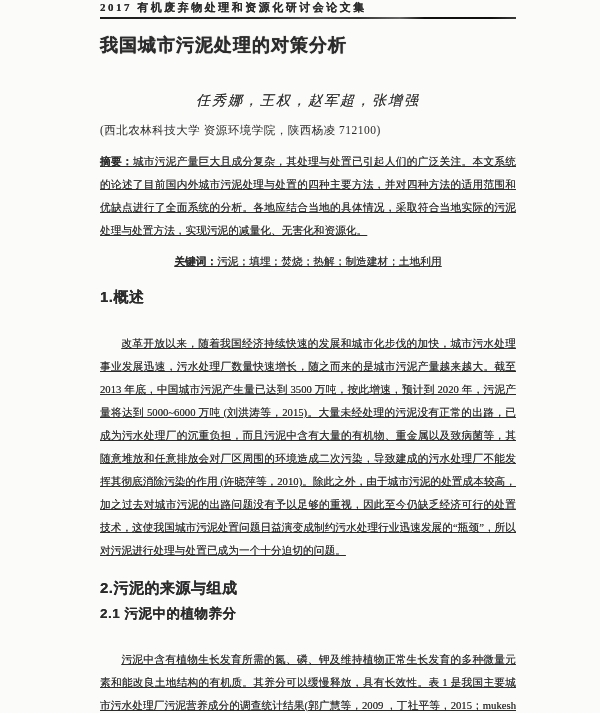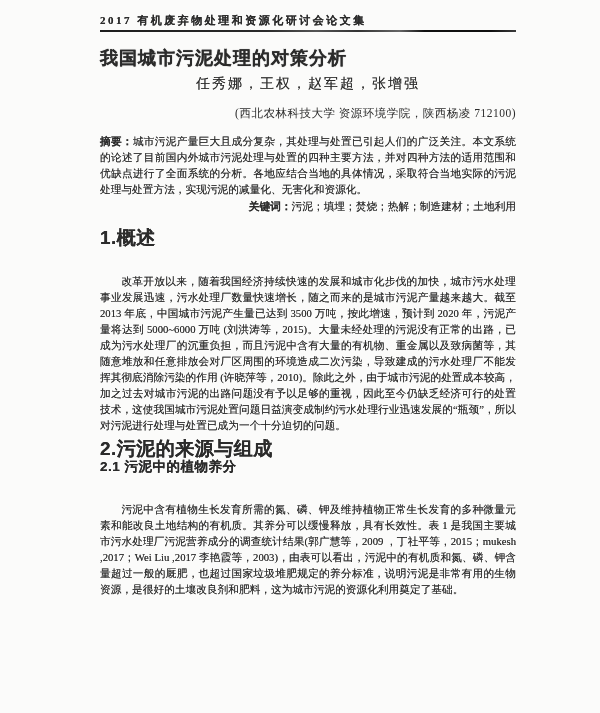--- a/index.html
+++ b/index.html
@@ -9,21 +9,21 @@
   html,body{margin:0;padding:0;}
   body{
     width:600px;height:713px;overflow:hidden;
     background:var(--paper);
     font-family:"Liberation Serif","DejaVu Serif",serif;
     color:var(--ink);
   }
   .page{
     box-sizing:border-box;
     width:600px;height:619px;
-    padding:14px 84px 0 100px;
+    padding:1px 84px 0 100px;
     background:var(--paper);
   }
   .running-header{
     font-family:"Liberation Serif","DejaVu Serif",serif;
     font-weight:bold;
     font-size:11px;
     line-height:13px;
     letter-spacing:2.5px;
     text-shadow:0 0 .4px rgba(30,30,30,.8);
     white-space:nowrap;
@@ -39,56 +39,58 @@
     margin:15px 0 0 0;
     font-size:18px;
     line-height:22px;
     font-weight:bold;
     text-align:left;
     letter-spacing:1px;
     font-family:"Liberation Sans","DejaVu Sans",sans-serif;
     text-shadow:0 0 .7px rgba(20,20,20,.9);
   }
   .authors{
-    margin-top:6px;
+    margin-top:36px;
     font-size:14px;
     line-height:18px;
     text-align:center;
     letter-spacing:2px;
     text-shadow:0 0 .4px rgba(40,40,40,.6);
+    font-style:italic;
   }
   .affiliation{
     margin-top:13px;
     font-size:11.5px;
     line-height:14px;
-    text-align:right;
+    text-align:left;
     letter-spacing:.5px;
   }
   p.abstract, p.keywords, p.body{
     margin:0;
     font-size:10.7px;
-    line-height:16px;
+    line-height:23px;
     text-align:justify;
     text-shadow:0 0 .35px rgba(45,45,45,.7);
+    text-decoration:underline;
   }
   p.abstract{margin-top:13px;}
-  p.keywords{margin-top:1px;text-align:right;}
+  p.keywords{margin-top:8px;text-align:center;}
   .lbl{font-weight:bold;font-family:"Liberation Sans","DejaVu Sans",sans-serif;font-size:10.7px;}
   h2.sec{
     margin:14px 0 0 0;
-    font-size:19px;
+    font-size:15px;
     line-height:19px;
     font-weight:bold;
     font-family:"Liberation Sans","DejaVu Sans",sans-serif;
     letter-spacing:.5px;
     text-shadow:0 0 .6px rgba(20,20,20,.85);
   }
-  h2.sec.tight{margin-top:6px;}
+  h2.sec.tight{margin-top:16px;}
   h3.subsec{
-    margin:0 0 0 0;
+    margin:8px 0 0 0;
     font-size:13.5px;
     line-height:17px;
     font-weight:bold;
     font-family:"Liberation Sans","DejaVu Sans",sans-serif;
     letter-spacing:.5px;
     text-shadow:0 0 .5px rgba(20,20,20,.85);
   }
   p.body{margin-top:11px;}
   p.body.after-h{margin-top:26px;}
   .indent{text-indent:2em;}

